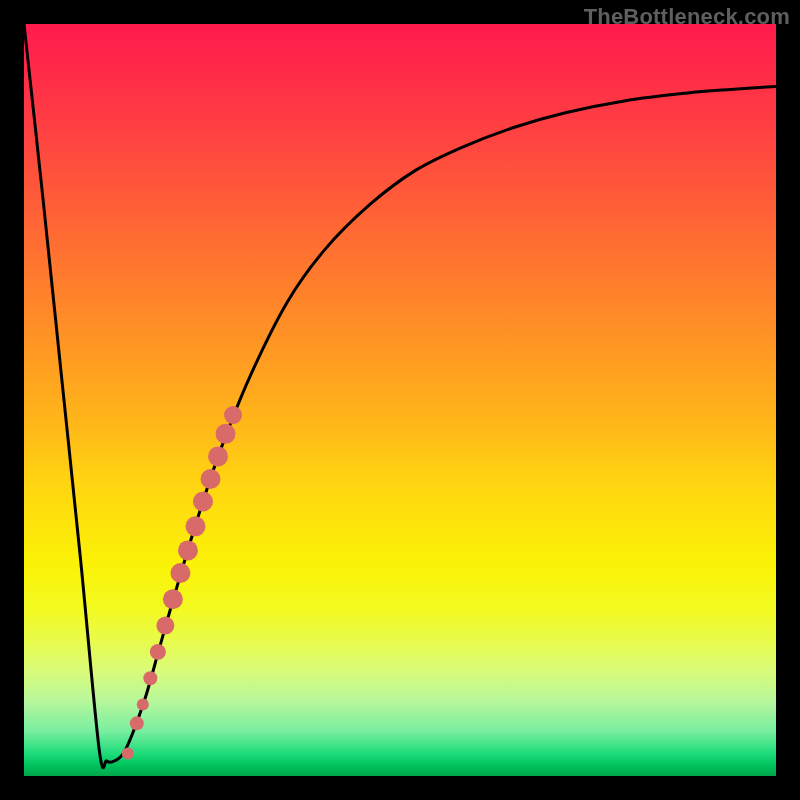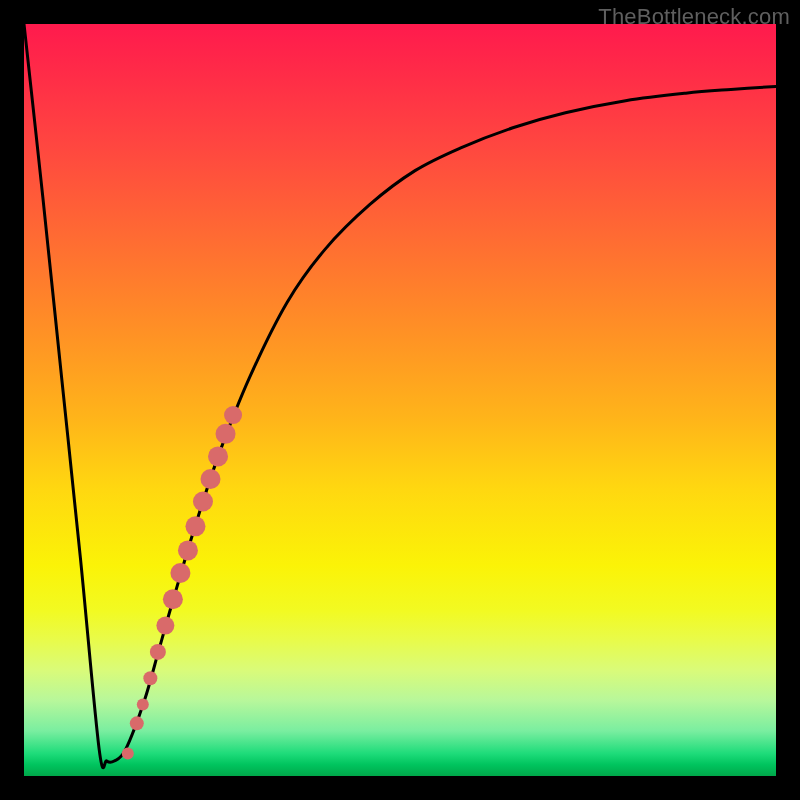--- a/index.html
+++ b/index.html
@@ -45,21 +45,21 @@
       #00c45e 98.5%,
       #00a84a 100%
     );
   }
   .watermark {
     position: absolute;
     top: 4px;
     right: 10px;
     color: #5f5f5f;
     font-size: 22px;
-    font-weight: 400;
+    font-weight: 700;
     letter-spacing: 0.2px;
     user-select: none;
   }
   svg {
     position: absolute;
     left: 0;
     top: 0;
   }
 </style>
 </head>

